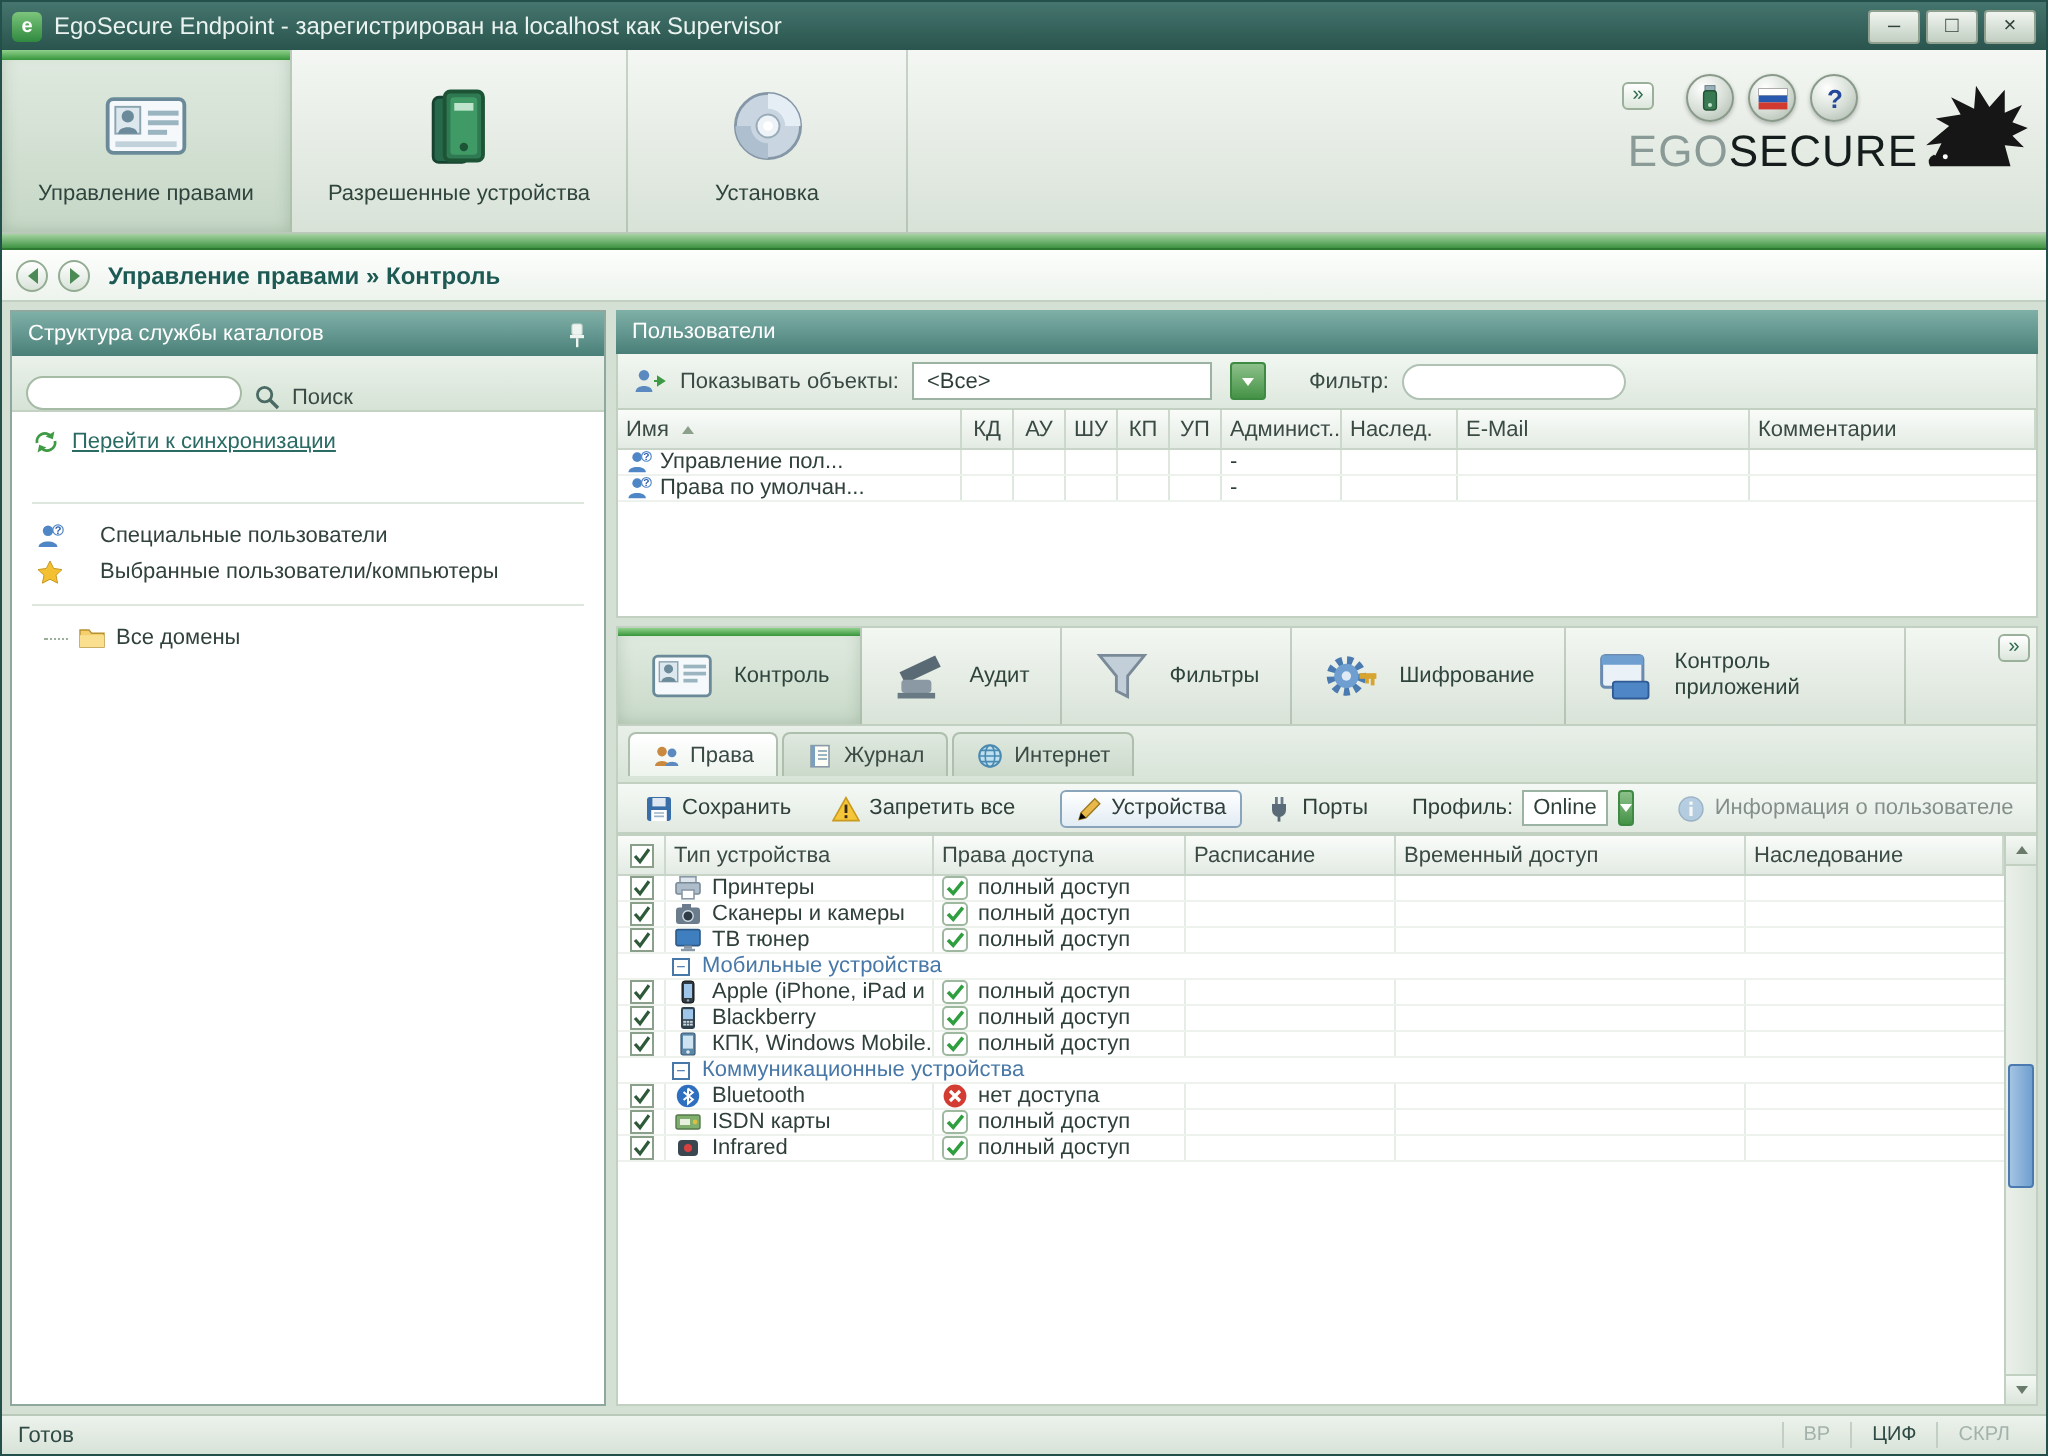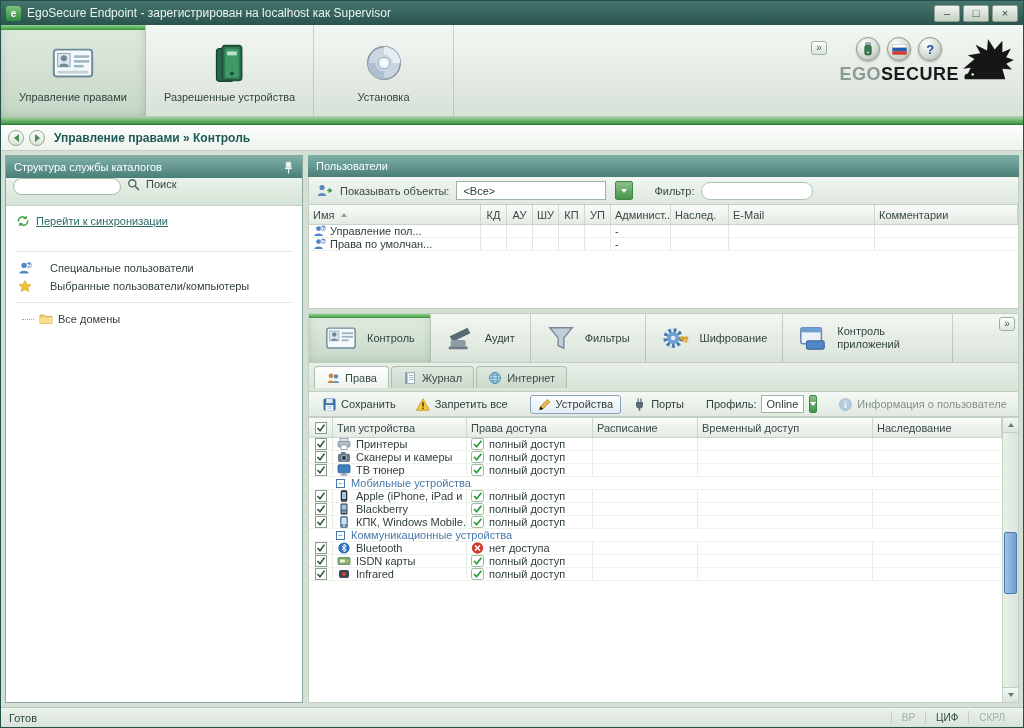--- a/index.html
+++ b/index.html
@@ -22,40 +22,40 @@
 .ribbon-item.active{background:linear-gradient(#e0eae0,#c6d7c6);box-shadow:inset 0 0 8px rgba(50,90,60,.22)}
 .ribbon-item.active::before{content:"";position:absolute;top:0;left:0;right:0;height:5px;background:linear-gradient(#90d18c,#37953b)}
 .ribbon-label{font-size:11px;color:#2f443d;white-space:nowrap}
 .ribbon-right{margin-left:auto;position:relative;width:208px;padding:4px 8px 2px 0;display:flex;flex-direction:column;align-items:flex-end}
 .chev-btn{position:absolute;top:16px;left:-4px;width:16px;height:14px;border:1px solid #9ab09a;border-radius:3px;background:linear-gradient(#fff,#dce6dc);color:#2f6b4f;font-size:10px;line-height:12px;text-align:center}
 .logo-block{display:flex;align-items:flex-end;gap:2px;margin-top:8px}
 .logo-left{display:flex;flex-direction:column;align-items:center;gap:4px}
 .mini-row{display:flex;gap:7px}
 .round-btn{width:24px;height:24px;border-radius:50%;border:1px solid #8a9a8a;background:radial-gradient(circle at 35% 28%,#ffffff,#d5ddd5 55%,#a9b6a9);display:flex;align-items:center;justify-content:center;box-shadow:0 1px 2px rgba(0,0,0,.25)}
 .help-q{color:#24489a;font-weight:bold;font-size:13px}
-.logo-text{font-weight:bold;font-size:18px;letter-spacing:.5px;line-height:1}
+.logo-text{font-weight:normal;font-size:22px;letter-spacing:.5px;line-height:1}
 .logo-text .ego{color:#8a9a96}
 .logo-text .secure{color:#141d1b}
 
 
 .green-strip{flex:0 0 8px;background:linear-gradient(#a5d3a1,#3f9343);border-bottom:1px solid #2e7a33}
 .breadcrumb{flex:0 0 26px;background:linear-gradient(#fdfefd,#edf3ed);display:flex;align-items:center;gap:5px;padding:0 7px;border-bottom:1px solid #c2d0c2}
 .nav-circle{width:16px;height:16px;border-radius:50%;border:1px solid #93ac93;background:linear-gradient(#fff,#d9e3d9);display:flex;align-items:center;justify-content:center}
 .tri-l{width:0;height:0;border-top:4px solid transparent;border-bottom:4px solid transparent;border-right:5px solid #4b8a54}
 .tri-r{width:0;height:0;border-top:4px solid transparent;border-bottom:4px solid transparent;border-left:5px solid #4b8a54}
 .crumb-text{font-size:12px;font-weight:bold;color:#1d5a54;margin-left:4px}
 
 
 .content{flex:1;display:flex;gap:5px;padding:4px;min-height:0}
 .panel-header{flex:0 0 22px;background:linear-gradient(#7fb0a8,#497f78);color:#fff;display:flex;align-items:center;padding:0 8px;font-size:11px}
 .panel-header .ic{margin-left:auto}
 
 
 .left-panel{flex:0 0 298px;display:flex;flex-direction:column;border:1px solid #8fa89f;background:#fff}
-.search-row{flex:0 0 28px;background:linear-gradient(#eaf1ea,#d6e3d6);display:flex;align-items:flex-start;gap:6px;padding:0 7px;border-bottom:1px solid #c4d2c4}
+.search-row{flex:0 0 28px;background:linear-gradient(#eaf1ea,#d6e3d6);display:flex;align-items:flex-end;gap:6px;padding:0 7px;border-bottom:1px solid #c4d2c4}
 .search-input{width:108px;height:17px;border-radius:9px;border:1px solid #a6bba6;padding:0 8px;font-size:11px;font-family:inherit;outline:none}
 .search-label{color:#3a4a44}
 .panel-body{flex:1;background:#fff;padding:9px 10px;overflow:hidden}
 .sync-row{display:flex;align-items:center;gap:6px;margin-bottom:24px}
 .sync-link{color:#2a6b64;text-decoration:underline;cursor:pointer}
 .side-sep{border-top:1px solid #dde7dd;margin:7px 0}
 .side-item{display:flex;align-items:flex-end;gap:18px;padding:3px 2px;color:#31413b;cursor:default}
 .tree-item{display:flex;align-items:center;gap:5px;padding:3px 0 3px 6px;color:#31413b}
 .tree-dots{width:12px;border-top:1px dotted #9ab09a}
 

